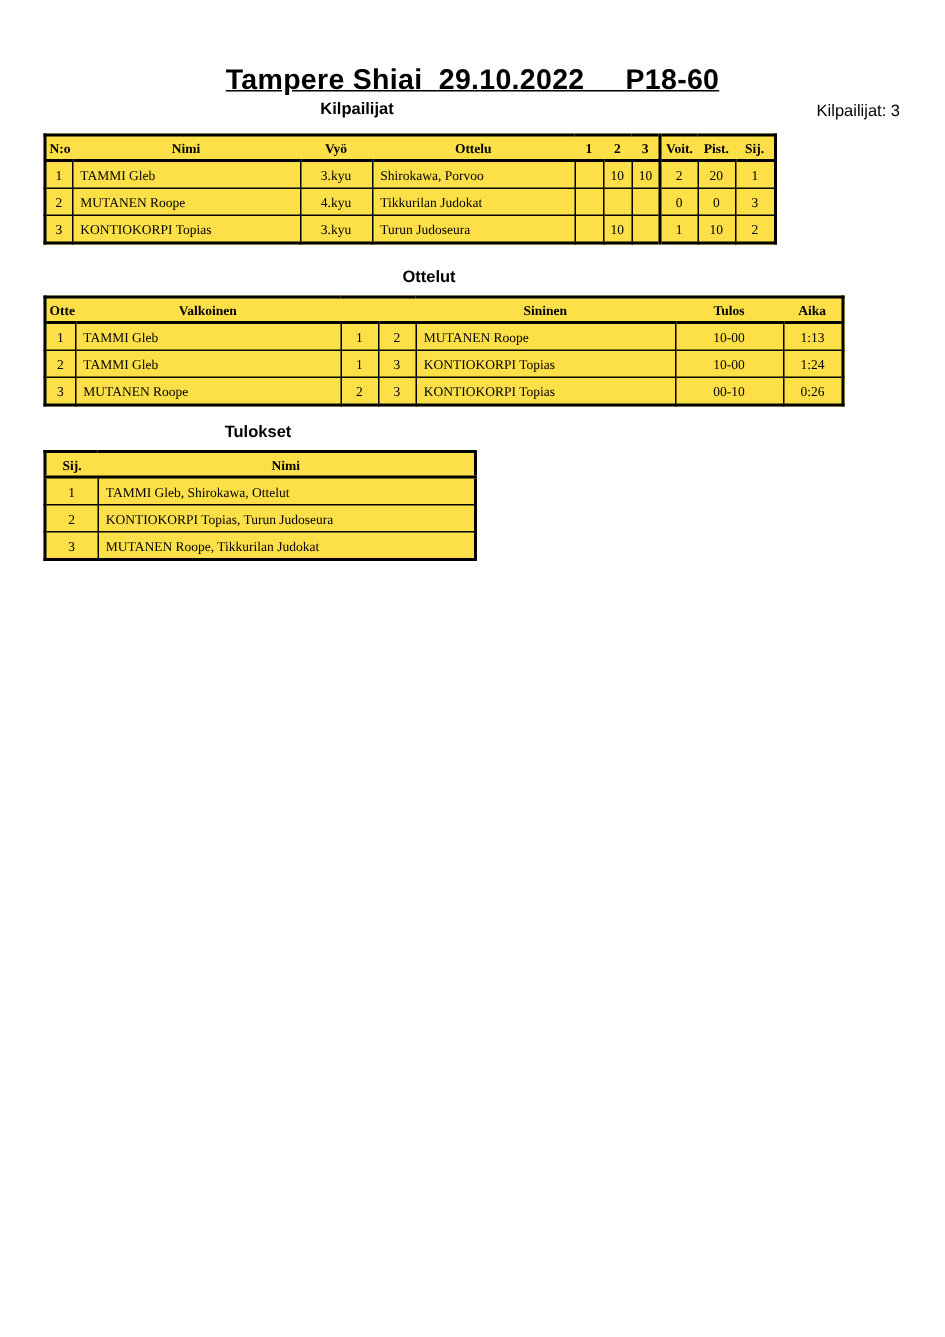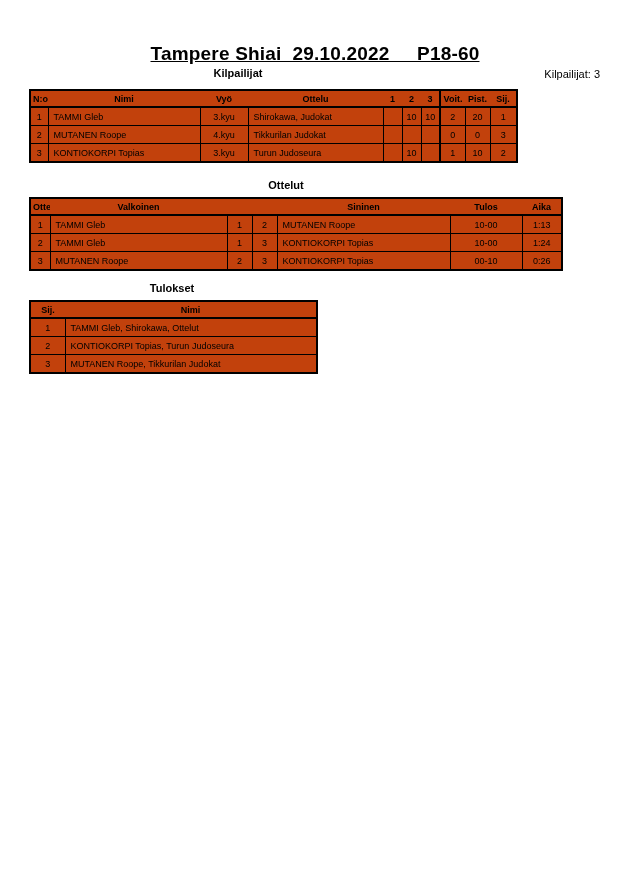--- a/index.html
+++ b/index.html
@@ -6,21 +6,21 @@
   .page{position:relative;width:630px;height:891px;background:#fff;overflow:hidden;
         font-family:"Liberation Sans",sans-serif;color:#000;}
   .title{position:absolute;top:43px;left:0;width:630px;text-align:center;
          font-size:19px;font-weight:bold;white-space:pre;letter-spacing:.2px;text-decoration:underline;}
   .sec-heading{position:absolute;transform:translateX(-50%);font-size:11px;font-weight:bold;white-space:nowrap;}
   #h-kilpailijat{left:238px;top:67px;}
   #h-ottelut{left:286px;top:179px;}
   #h-tulokset{left:172px;top:282px;}
   .count-label{position:absolute;top:68px;right:30px;font-size:11px;}
   table.tbl{position:absolute;border-collapse:collapse;table-layout:fixed;
-            border:2px solid #000;font-size:9px;background:#c2410c;}
+            border:2px solid #000;font-size:9px;background:#fde047;font-family:Liberation Serif, serif;}
   table.tbl th{font-weight:bold;border:none;border-bottom:2px solid #000;
                padding:0;height:15px;text-align:center;overflow:hidden;white-space:nowrap;}
   table.tbl td{border:1px solid #000;padding:0;height:17px;text-align:center;
                overflow:hidden;white-space:nowrap;}
   #t-kilpailijat{left:29px;top:89px;width:487px;}
   #t-ottelut{left:29px;top:197px;width:532px;}
   #t-tulokset{left:29px;top:300px;width:287px;}
   .al{text-align:left !important;padding-left:5px !important;}
   .hl{text-align:left !important;padding-left:2px !important;}
   .thick-l{border-left:2px solid #000 !important;}
@@ -60,21 +60,21 @@
         <th class="thick-l">Voit.</th>
         <th>Pist.</th>
         <th>Sij.</th>
       </tr>
     </thead>
     <tbody>
       <tr>
         <td>1</td>
         <td class="al">TAMMI Gleb</td>
         <td>3.kyu</td>
-        <td class="al">Shirokawa, Judokat</td>
+        <td class="al">Shirokawa, Porvoo</td>
         <td></td>
         <td>10</td>
         <td>10</td>
         <td class="thick-l">2</td>
         <td>20</td>
         <td>1</td>
       </tr>
       <tr>
         <td>2</td>
         <td class="al">MUTANEN Roope</td>

